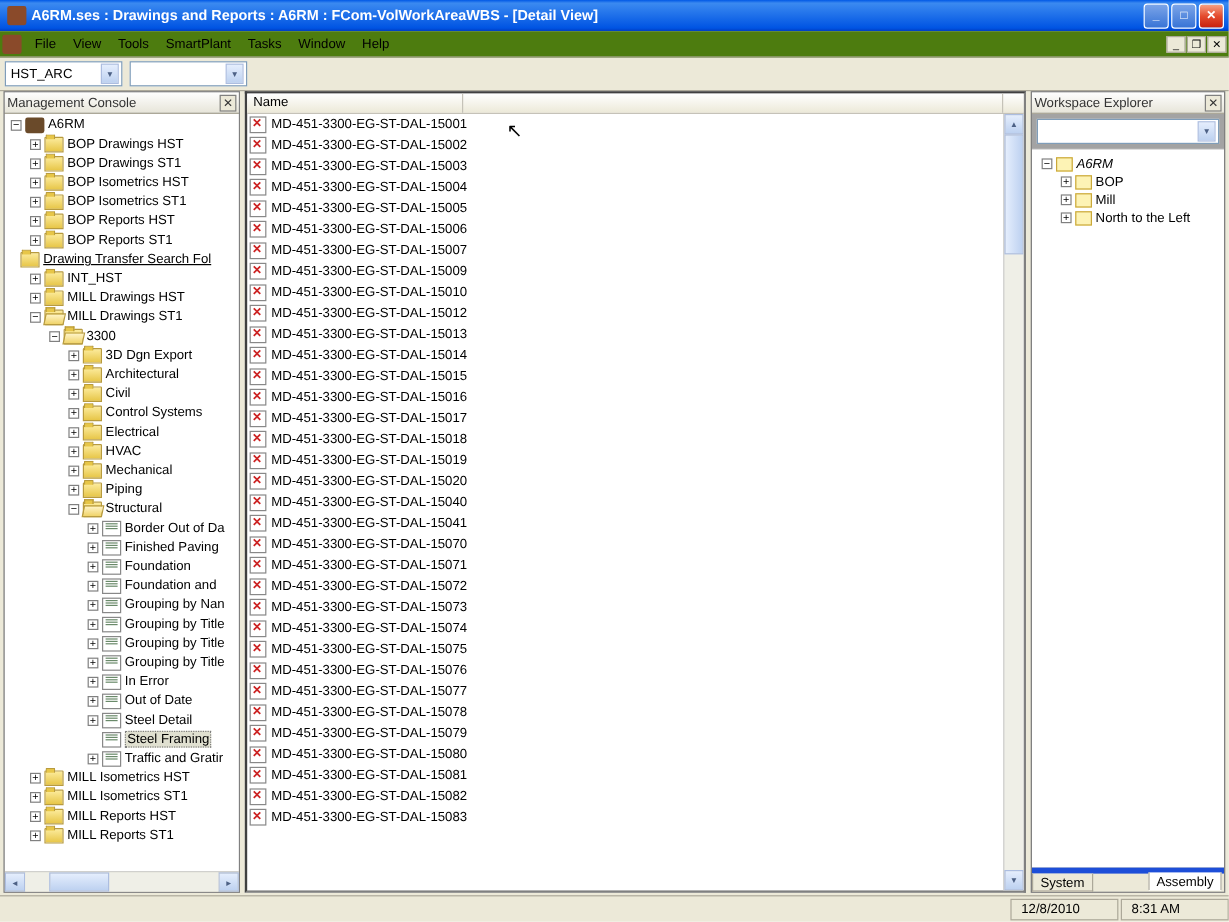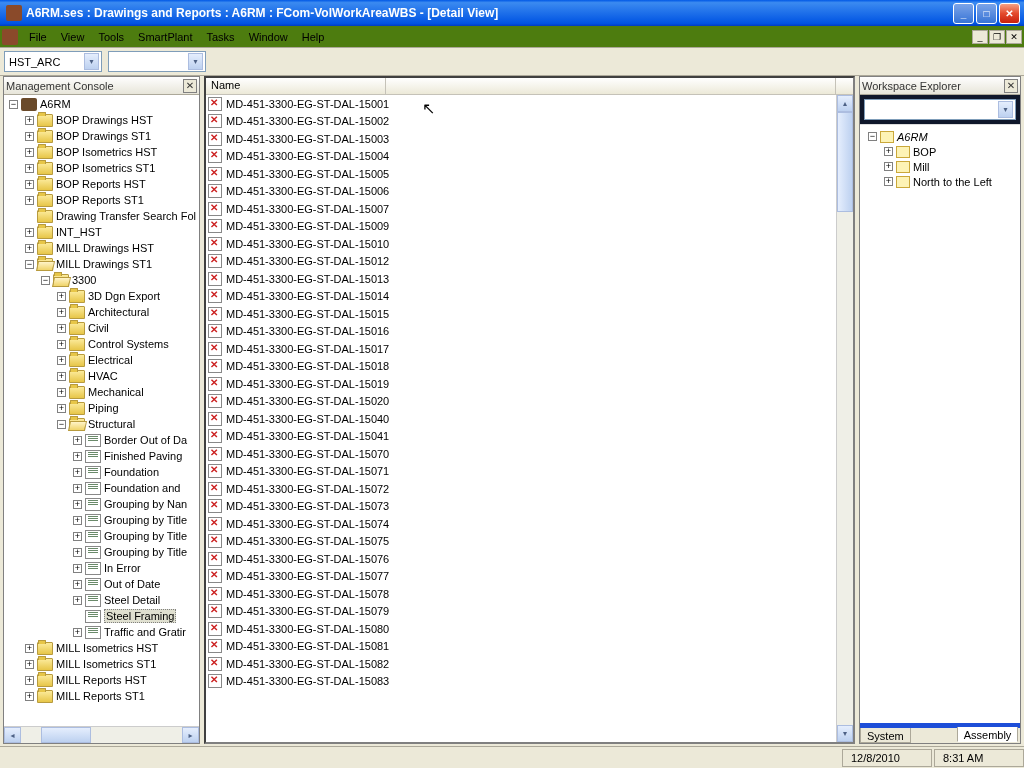--- a/index.html
+++ b/index.html
@@ -20,21 +20,21 @@
 .menubar .mdi-btns { position: absolute; right: 2px; display: flex; gap: 1px; }
 .mdi-btn { width: 16px; height: 14px; background: #ece9d8; border: 1px solid #aca899; font-size: 9px; display: flex; align-items: center; justify-content: center; }
 
 .toolbar { height: 28px; background: #ece9d8; border-bottom: 1px solid #aca899; display: flex; align-items: center; padding: 2px 4px; gap: 6px; }
 .combo { height: 21px; background: white; border: 1px solid #7f9db9; display: flex; align-items: center; padding: 0 2px 0 4px; }
 .combo .combo-btn { width: 15px; height: 17px; background: linear-gradient(#e5eefd,#bdd1f0); border: 1px solid #acbde0; margin-left: auto; display: flex; align-items: center; justify-content: center; }
 .combo .combo-btn::after { content: "▾"; font-size: 8px; color: #4d6185; }
 
 .workarea { position: absolute; top: 76px; left: 0; right: 0; bottom: 24px; display: flex; }
 
-.panel { background: #0f172a; border: 1px solid #808080; display: flex; flex-direction: column; }
+.panel { background: #a3a3a3; border: 1px solid #808080; display: flex; flex-direction: column; }
 .panel-header { height: 18px; background: linear-gradient(#fefefe,#e7e5d9); border-bottom: 1px solid #aca899; display: flex; align-items: center; padding: 0 2px; font-size: 11px; color: #333; }
 .panel-header .close-x { margin-left: auto; width: 14px; height: 14px; border: 1px solid #808080; background: #ece9d8; font-size: 10px; display: flex; align-items: center; justify-content: center; }
 
 .left-panel { width: 197px; margin-left: 3px; }
 .tree { flex: 1; overflow: hidden; background: white; padding: 1px; }
 .tree-row { display: flex; align-items: center; height: 16px; white-space: nowrap; }
 .tree-expander { width: 9px; height: 9px; border: 1px solid #808080; margin-right: 3px; display: flex; align-items: center; justify-content: center; font-size: 9px; line-height: 1; color: #000; background: #fff; flex-shrink: 0; }
 .tree-expander.empty { border: none; background: transparent; }
 .tree-icon { width: 16px; height: 13px; margin-right: 3px; flex-shrink: 0; }
 .folder-closed { background: linear-gradient(#fceb9c,#e7c648); border: 1px solid #b89b3e; border-radius: 1px 1px 0 0; position: relative; }
@@ -160,21 +160,21 @@
         <div class="tree-row" style="padding-left: 20px;">
           <div class="tree-expander">+</div>
           <div class="tree-icon folder-closed"></div>
           <span class="tree-label">BOP Reports HST</span>
         </div>
         <div class="tree-row" style="padding-left: 20px;">
           <div class="tree-expander">+</div>
           <div class="tree-icon folder-closed"></div>
           <span class="tree-label">BOP Reports ST1</span>
         </div>
-        <div class="tree-row" style="padding-left: 20px;">
+        <div class="tree-row" style=" text-decoration: underline;">
           <div class="tree-expander empty"></div>
           <div class="tree-icon folder-closed"></div>
           <span class="tree-label">Drawing Transfer Search Fol</span>
         </div>
         <div class="tree-row" style="padding-left: 20px;">
           <div class="tree-expander">+</div>
           <div class="tree-icon folder-closed"></div>
           <span class="tree-label">INT_HST</span>
         </div>
         <div class="tree-row" style="padding-left: 20px;">

